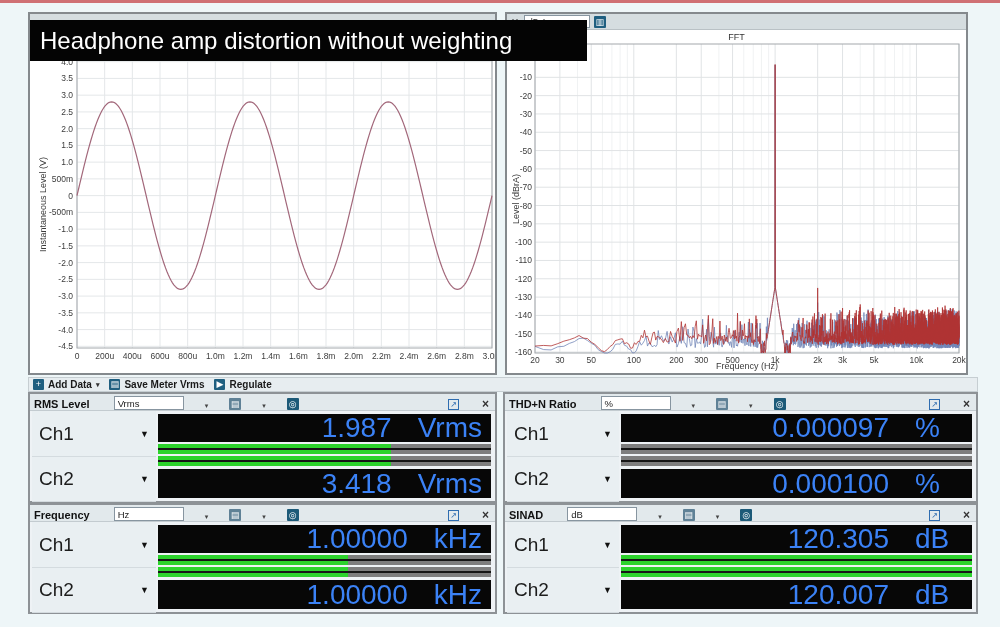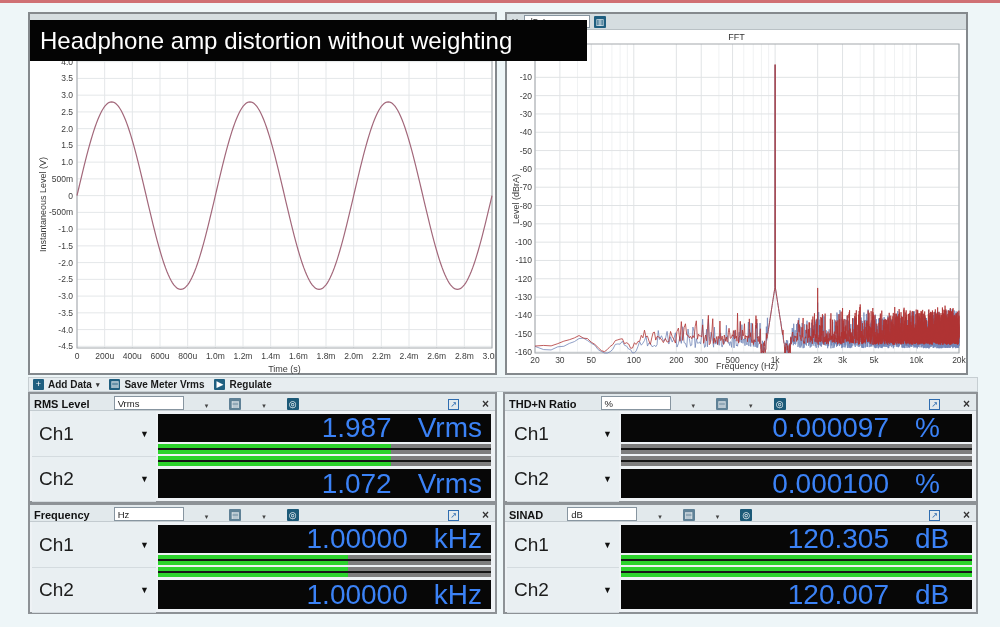--- a/index.html
+++ b/index.html
@@ -143,21 +143,20 @@
         <text x="43" y="234.86046511627907" text-anchor="end" font-size="8.5" fill="#3c3c3c" font-family="Liberation Sans, sans-serif">-1.5</text>
         <text x="43" y="251.6046511627907" text-anchor="end" font-size="8.5" fill="#3c3c3c" font-family="Liberation Sans, sans-serif">-2.0</text>
         <text x="43" y="268.34883720930236" text-anchor="end" font-size="8.5" fill="#3c3c3c" font-family="Liberation Sans, sans-serif">-2.5</text>
         <text x="43" y="285.09302325581393" text-anchor="end" font-size="8.5" fill="#3c3c3c" font-family="Liberation Sans, sans-serif">-3.0</text>
         <text x="43" y="301.8372093023256" text-anchor="end" font-size="8.5" fill="#3c3c3c" font-family="Liberation Sans, sans-serif">-3.5</text>
         <text x="43" y="318.58139534883725" text-anchor="end" font-size="8.5" fill="#3c3c3c" font-family="Liberation Sans, sans-serif">-4.0</text>
         <text x="43" y="335.3255813953489" text-anchor="end" font-size="8.5" fill="#3c3c3c" font-family="Liberation Sans, sans-serif">-4.5</text>
         <path d="M47.00 181.63L48.38 175.74L49.77 169.88L51.15 164.06L52.53 158.31L53.92 152.65L55.30 147.11L56.68 141.70L58.07 136.46L59.45 131.38L60.83 126.51L62.22 121.86L63.60 117.44L64.98 113.27L66.37 109.38L67.75 105.77L69.13 102.46L70.52 99.46L71.90 96.78L73.28 94.45L74.67 92.45L76.05 90.81L77.43 89.52L78.82 88.60L80.20 88.05L81.58 87.86L82.97 88.05L84.35 88.60L85.73 89.52L87.12 90.81L88.50 92.45L89.88 94.45L91.27 96.78L92.65 99.46L94.03 102.46L95.42 105.77L96.80 109.38L98.18 113.27L99.57 117.44L100.95 121.86L102.33 126.51L103.72 131.38L105.10 136.46L106.48 141.70L107.87 147.11L109.25 152.65L110.63 158.31L112.02 164.06L113.40 169.88L114.78 175.74L116.17 181.63L117.55 187.52L118.93 193.38L120.32 199.20L121.70 204.95L123.08 210.60L124.47 216.15L125.85 221.55L127.23 226.80L128.62 231.87L130.00 236.74L131.38 241.40L132.77 245.82L134.15 249.98L135.53 253.88L136.92 257.49L138.30 260.80L139.68 263.80L141.07 266.47L142.45 268.81L143.83 270.81L145.22 272.45L146.60 273.73L147.98 274.66L149.37 275.21L150.75 275.40L152.13 275.21L153.52 274.66L154.90 273.73L156.28 272.45L157.67 270.81L159.05 268.81L160.43 266.47L161.82 263.80L163.20 260.80L164.58 257.49L165.97 253.88L167.35 249.98L168.73 245.82L170.12 241.40L171.50 236.74L172.88 231.87L174.27 226.80L175.65 221.55L177.03 216.15L178.42 210.60L179.80 204.95L181.18 199.20L182.57 193.38L183.95 187.52L185.33 181.63L186.72 175.74L188.10 169.88L189.48 164.06L190.87 158.31L192.25 152.65L193.63 147.11L195.02 141.70L196.40 136.46L197.78 131.38L199.17 126.51L200.55 121.86L201.93 117.44L203.32 113.27L204.70 109.38L206.08 105.77L207.47 102.46L208.85 99.46L210.23 96.78L211.62 94.45L213.00 92.45L214.38 90.81L215.77 89.52L217.15 88.60L218.53 88.05L219.92 87.86L221.30 88.05L222.68 88.60L224.07 89.52L225.45 90.81L226.83 92.45L228.22 94.45L229.60 96.78L230.98 99.46L232.37 102.46L233.75 105.77L235.13 109.38L236.52 113.27L237.90 117.44L239.28 121.86L240.67 126.51L242.05 131.38L243.43 136.46L244.82 141.70L246.20 147.11L247.58 152.65L248.97 158.31L250.35 164.06L251.73 169.88L253.12 175.74L254.50 181.63L255.88 187.52L257.27 193.38L258.65 199.20L260.03 204.95L261.42 210.60L262.80 216.15L264.18 221.55L265.57 226.80L266.95 231.87L268.33 236.74L269.72 241.40L271.10 245.82L272.48 249.98L273.87 253.88L275.25 257.49L276.63 260.80L278.02 263.80L279.40 266.47L280.78 268.81L282.17 270.81L283.55 272.45L284.93 273.73L286.32 274.66L287.70 275.21L289.08 275.40L290.47 275.21L291.85 274.66L293.23 273.73L294.62 272.45L296.00 270.81L297.38 268.81L298.77 266.47L300.15 263.80L301.53 260.80L302.92 257.49L304.30 253.88L305.68 249.98L307.07 245.82L308.45 241.40L309.83 236.74L311.22 231.87L312.60 226.80L313.98 221.55L315.37 216.15L316.75 210.60L318.13 204.95L319.52 199.20L320.90 193.38L322.28 187.52L323.67 181.63L325.05 175.74L326.43 169.88L327.82 164.06L329.20 158.31L330.58 152.65L331.97 147.11L333.35 141.70L334.73 136.46L336.12 131.38L337.50 126.51L338.88 121.86L340.27 117.44L341.65 113.27L343.03 109.38L344.42 105.77L345.80 102.46L347.18 99.46L348.57 96.78L349.95 94.45L351.33 92.45L352.72 90.81L354.10 89.52L355.48 88.60L356.87 88.05L358.25 87.86L359.63 88.05L361.02 88.60L362.40 89.52L363.78 90.81L365.17 92.45L366.55 94.45L367.93 96.78L369.32 99.46L370.70 102.46L372.08 105.77L373.47 109.38L374.85 113.27L376.23 117.44L377.62 121.86L379.00 126.51L380.38 131.38L381.77 136.46L383.15 141.70L384.53 147.11L385.92 152.65L387.30 158.31L388.68 164.06L390.07 169.88L391.45 175.74L392.83 181.63L394.22 187.52L395.60 193.38L396.98 199.20L398.37 204.95L399.75 210.60L401.13 216.15L402.52 221.55L403.90 226.80L405.28 231.87L406.67 236.74L408.05 241.40L409.43 245.82L410.82 249.98L412.20 253.88L413.58 257.49L414.97 260.80L416.35 263.80L417.73 266.47L419.12 268.81L420.50 270.81L421.88 272.45L423.27 273.73L424.65 274.66L426.03 275.21L427.42 275.40L428.80 275.21L430.18 274.66L431.57 273.73L432.95 272.45L434.33 270.81L435.72 268.81L437.10 266.47L438.48 263.80L439.87 260.80L441.25 257.49L442.63 253.88L444.02 249.98L445.40 245.82L446.78 241.40L448.17 236.74L449.55 231.87L450.93 226.80L452.32 221.55L453.70 216.15L455.08 210.60L456.47 204.95L457.85 199.20L459.23 193.38L460.62 187.52L462.00 181.63" fill="none" stroke="#a2677a" stroke-width="1.2"></path>
       </svg>
     <div class="ylab">Instantaneous Level (V)</div>
-    <div class="xlab">Time (s)</div>
   </div>
 
   <div id="fft-panel" class="plot-panel">
     <div class="plot-strip">
       <span class="yt">Y:</span>
       <span class="ddown">
         <span>dBrA</span>
         <span class="caret">▾</span>
       </span>
       <span class="tbicon">▥</span>
@@ -293,21 +292,21 @@
       </div>
       <div class="bar b1">
           <div class="fill" style="width: 70%;"></div>
           <div class="groove"></div>
         </div>
       <div class="bar b2">
           <div class="fill" style="width: 70%;"></div>
           <div class="groove"></div>
         </div>
       <div class="disp d2">
-        <span class="val">1.072</span>
+        <span class="val">3.418</span>
         <span class="unit">Vrms</span>
       </div>
     </div>
   </div>
 
   <div class="meter mR" style="left:503px;top:392px;width:475px;">
     <div class="mhead">
       <span class="mname">THD+N Ratio</span>
       <span class="munit">
           <span>%</span>

